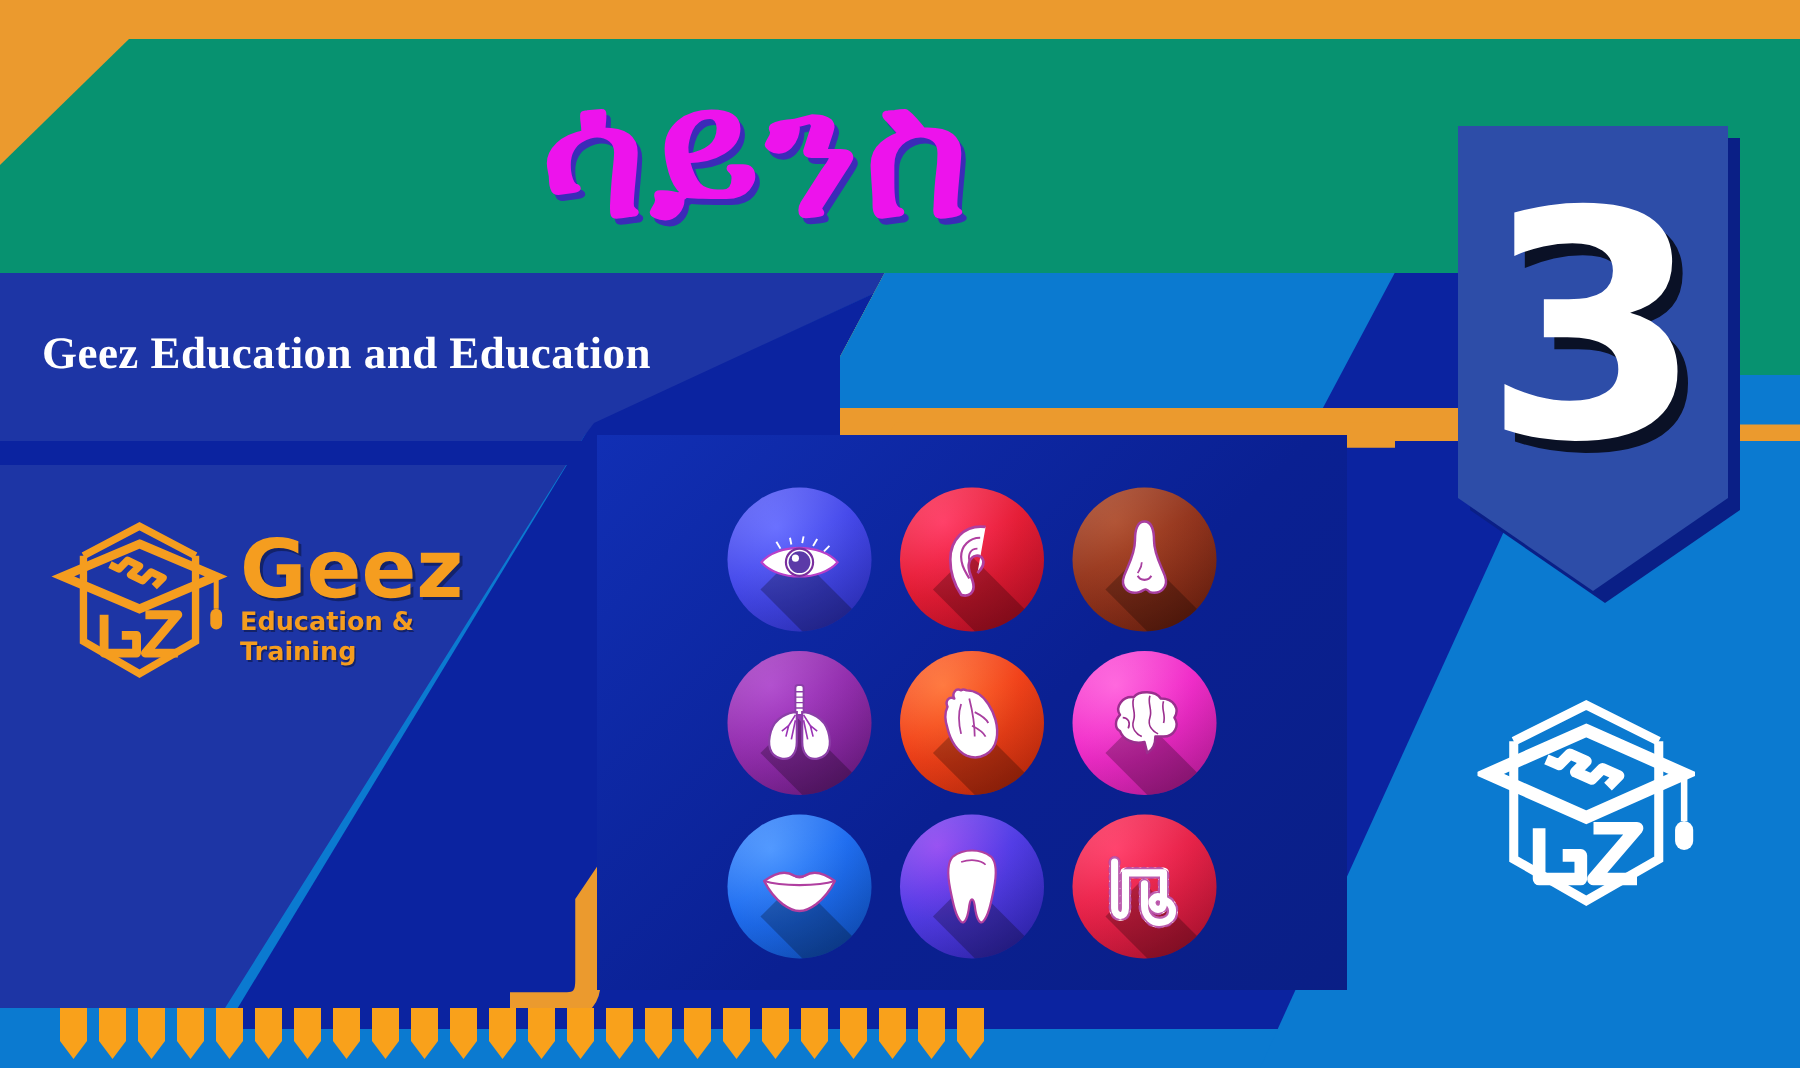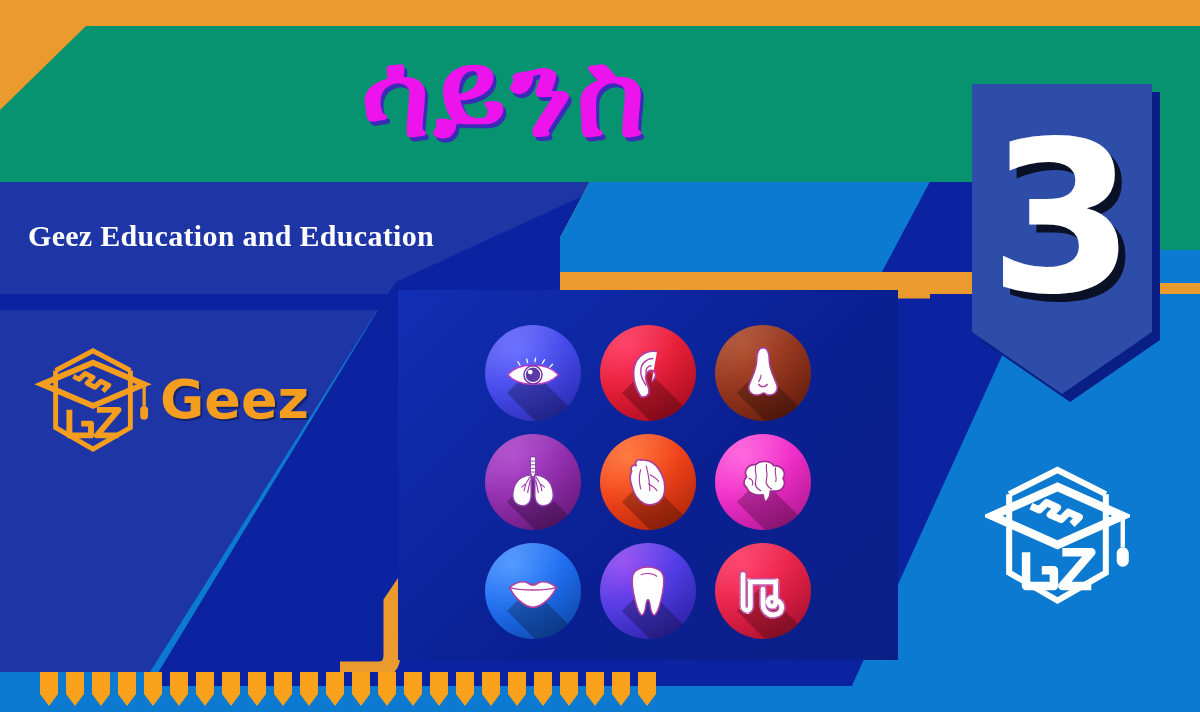--- a/index.html
+++ b/index.html
@@ -38,21 +38,21 @@
      clip-path:polygon(190px 0,360px 0,360px 418px,0 418px);}
   .right-blue-block{left:1020px;top:182px;width:180px;height:120px;background:#079270;}
   .right-blue-block2{left:1020px;top:250px;width:180px;height:70px;background:#0b7ad0;}
   .right-orange-tick{left:1020px;top:283px;width:180px;height:16px;background:#eb9a2e;}
 
   
   .title-amharic{
     left:0;top:24px;width:1010px;height:160px;
     display:flex;align-items:center;justify-content:center;
     color:#ed13ec;font-size:118px;font-weight:bold;line-height:1;
-    font-family:Liberation Mono, monospace;
+    font-family:Liberation Serif, serif;
     text-shadow:3px 4px 0 #3b2bb8;
     letter-spacing:4px;
   }
 
   
   .subtitle{
     left:28px;top:206px;width:520px;height:60px;
     display:flex;align-items:center;
     color:#ffffff;font-size:30px;font-weight:bold;
     font-family:"Liberation Serif",serif;
@@ -331,20 +331,21 @@
         <path d="M60,22 L112,44 L60,66 L8,44 Z" fill="none" stroke="#f59d1f" stroke-width="6"></path>
         <path d="M40,36 L46,39 L52,33 L60,37 L54,43 L62,47 L68,41 L76,45 L70,51" fill="none" stroke="#f59d1f" stroke-width="5" stroke-linejoin="round"></path>
         <path d="M112,44 L112,66" stroke="#f59d1f" stroke-width="3.4"></path>
         <rect x="108" y="66" width="8" height="14" rx="4" fill="#f59d1f"></rect>
         <path d="M36,70 L36,96 L58,96 L58,84 L48,84" fill="none" stroke="#f59d1f" stroke-width="6" stroke-linejoin="round"></path>
         <path d="M64,70 L86,70 L64,96 L86,96" fill="none" stroke="#f59d1f" stroke-width="6" stroke-linejoin="round"></path>
       </svg>
     </div>
     <div class="logo-text">
       <div class="logo-name">Geez</div>
+      <div class="logo-sub">Education &amp; Training</div>
     </div>
   </div>
 
   <div class="layer watermark">
     <svg viewBox="0 0 120 140">
       <path d="M20,30 L20,95 L60,118 L100,95 L100,30" fill="none" stroke="#ffffff" stroke-width="5"></path>
       <path d="M20,30 L60,10 L100,30" fill="none" stroke="#ffffff" stroke-width="5"></path>
       <path d="M60,24 L114,48 L60,72 L6,48 Z" fill="none" stroke="#ffffff" stroke-width="7"></path>
       <path d="M38,40 L45,43 L51,37 L60,41 L54,47 L63,51 L69,45 L78,49 L72,55" fill="none" stroke="#ffffff" stroke-width="6" stroke-linejoin="round"></path>
       <path d="M114,48 L114,74" stroke="#ffffff" stroke-width="3.6"></path>

